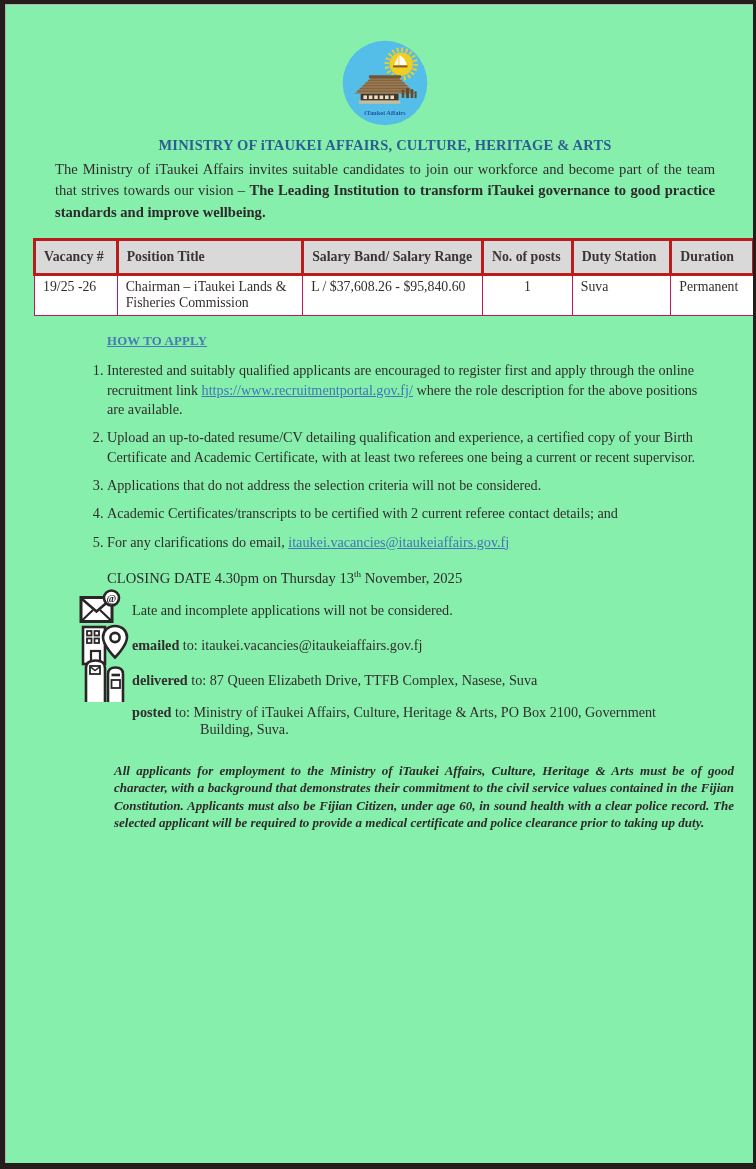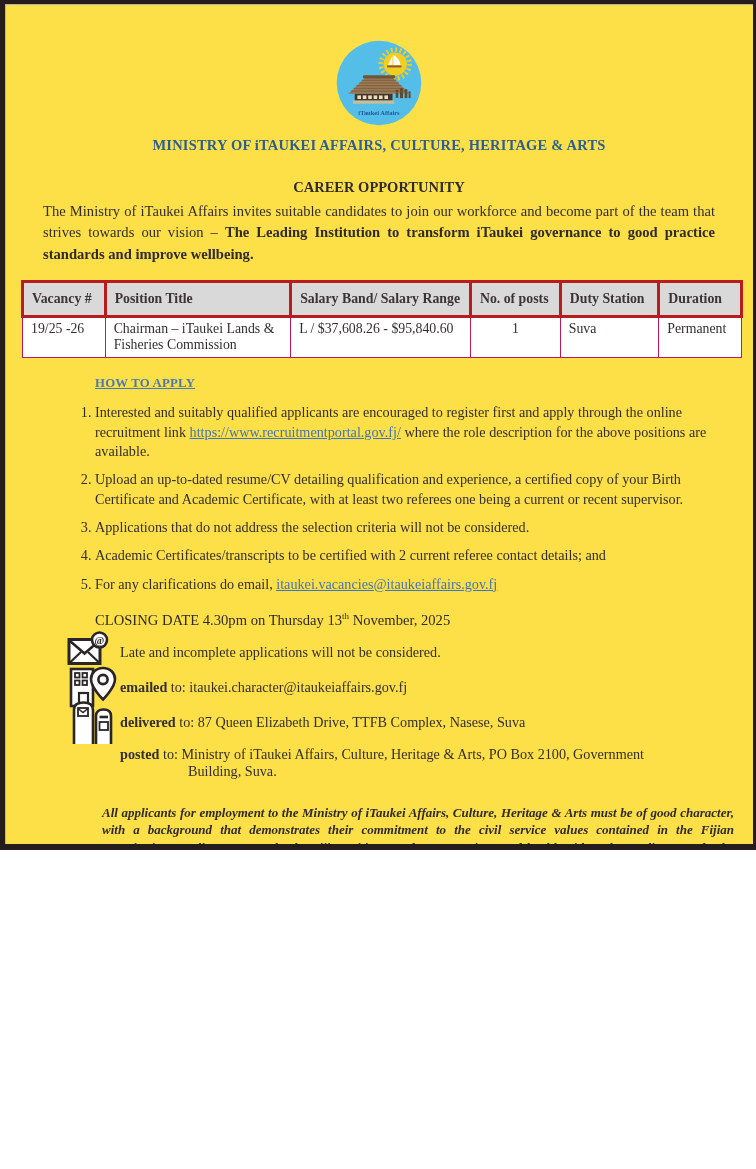--- a/index.html
+++ b/index.html
@@ -1,27 +1,28 @@
 <!DOCTYPE html>
 <html><head>
 <meta charset="utf-8">
 <style>
   html,body { margin:0; padding:0; background:#fff; }
   .page {
     position:relative;
-    width:756px; height:850px;
+    width:756px; height:1169px;
     box-sizing:border-box;
-    background:#fde047;
+    background:#86efac;
     border-left:5px solid #241d1b;
     border-top:4px solid #241d1b;
     border-right:3px solid #241d1b;
     border-bottom:6px solid #241d1b;
     font-family:"Liberation Serif", serif;
     color:#332d2e;
     overflow:hidden;
+    padding-left:12px;
   }
   .page::before {
     content:""; position:absolute; inset:0;
     border-top:1px solid #b5b1af; border-left:1px solid #b5b1af;
     pointer-events:none;
   }
   .logo-wrap { text-align:center; margin-top:34px; line-height:0; }
   .logo { width:90px; height:90px; }
 
   .ministry-title {
@@ -105,21 +106,20 @@
           <rect x="78.5" y="60.2" width="3" height="6.5"></rect>
         <circle cx="84" cy="60.5" r="1.3"></circle>
           <rect x="82.9" y="61.8" width="2.2" height="5"></rect>
       </g>
       <text x="50" y="85" text-anchor="middle" font-size="7.2" font-weight="bold" fill="#2456a0">iTaukei Affairs</text>
     </svg>
   </div>
 
   <div class="ministry-title">MINISTRY OF iTAUKEI AFFAIRS, CULTURE, HERITAGE &amp; ARTS</div>
 
-  <div class="career-heading">CAREER OPPORTUNITY</div>
 
   <p class="intro"><span>The Ministry of iTaukei Affairs invites suitable candidates to join our workforce and become part of the team that strives towards our vision – </span><b>The Leading Institution to transform iTaukei governance to good practice standards and improve wellbeing.</b></p>
 
   <table class="vacancy">
     <colgroup>
       <col style="width:11.5%">
         <col style="width:25.8%">
         <col style="width:25.0%">
       <col style="width:12.5%">
         <col style="width:13.7%">
@@ -180,21 +180,21 @@
           <rect x="2" y="9" width="22" height="37" fill="#fff" stroke="#2a2627" stroke-width="2.6"></rect>
           <rect x="6" y="13" width="4.5" height="4.5" fill="none" stroke="#2a2627" stroke-width="1.8"></rect>
           <rect x="13.5" y="13" width="4.5" height="4.5" fill="none" stroke="#2a2627" stroke-width="1.8"></rect>
           <rect x="6" y="20.5" width="4.5" height="4.5" fill="none" stroke="#2a2627" stroke-width="1.8"></rect>
           <rect x="13.5" y="20.5" width="4.5" height="4.5" fill="none" stroke="#2a2627" stroke-width="1.8"></rect>
           <rect x="10" y="33" width="9" height="13" fill="none" stroke="#2a2627" stroke-width="2.2"></rect>
           <path d="M34 8 c-7.2 0 -12 5 -12 11.2 c0 8.2 12 20.3 12 20.3 c0 0 12 -12.1 12 -20.3 C46 13 41.2 8 34 8 Z" fill="#fff" stroke="#2a2627" stroke-width="2.6"></path>
           <circle cx="34" cy="19.5" r="4.6" fill="none" stroke="#2a2627" stroke-width="2.6"></circle>
         </svg>
       </span>
-      <span><span class="bold">emailed</span><span> to: itaukei.character@itaukeiaffairs.gov.fj</span></span>
+      <span><span class="bold">emailed</span><span> to: itaukei.vacancies@itaukeiaffairs.gov.fj</span></span>
     </div>
 
     <div class="contact-row row-mailbox">
       <span class="cicon">
         <svg width="42" height="46" viewBox="0 0 42 46">
           <path d="M3 45 L3 11 q0 -7.5 9.5 -7.5 q9.5 0 9.5 7.5 L22 45" fill="#fff" stroke="#2a2627" stroke-width="2.6"></path>
           <rect x="7" y="9" width="10" height="8" fill="#fff" stroke="#2a2627" stroke-width="1.8"></rect>
           <path d="M7 9.5 L12 13.5 L17 9.5" fill="none" stroke="#2a2627" stroke-width="1.6"></path>
           <path d="M25 45 L25 17 q0 -6.5 7.5 -6.5 q7.5 0 7.5 6.5 L40 45" fill="#fff" stroke="#2a2627" stroke-width="2.6"></path>
           <line x1="28.5" y1="18" x2="37" y2="18" stroke="#2a2627" stroke-width="2.6"></line>

